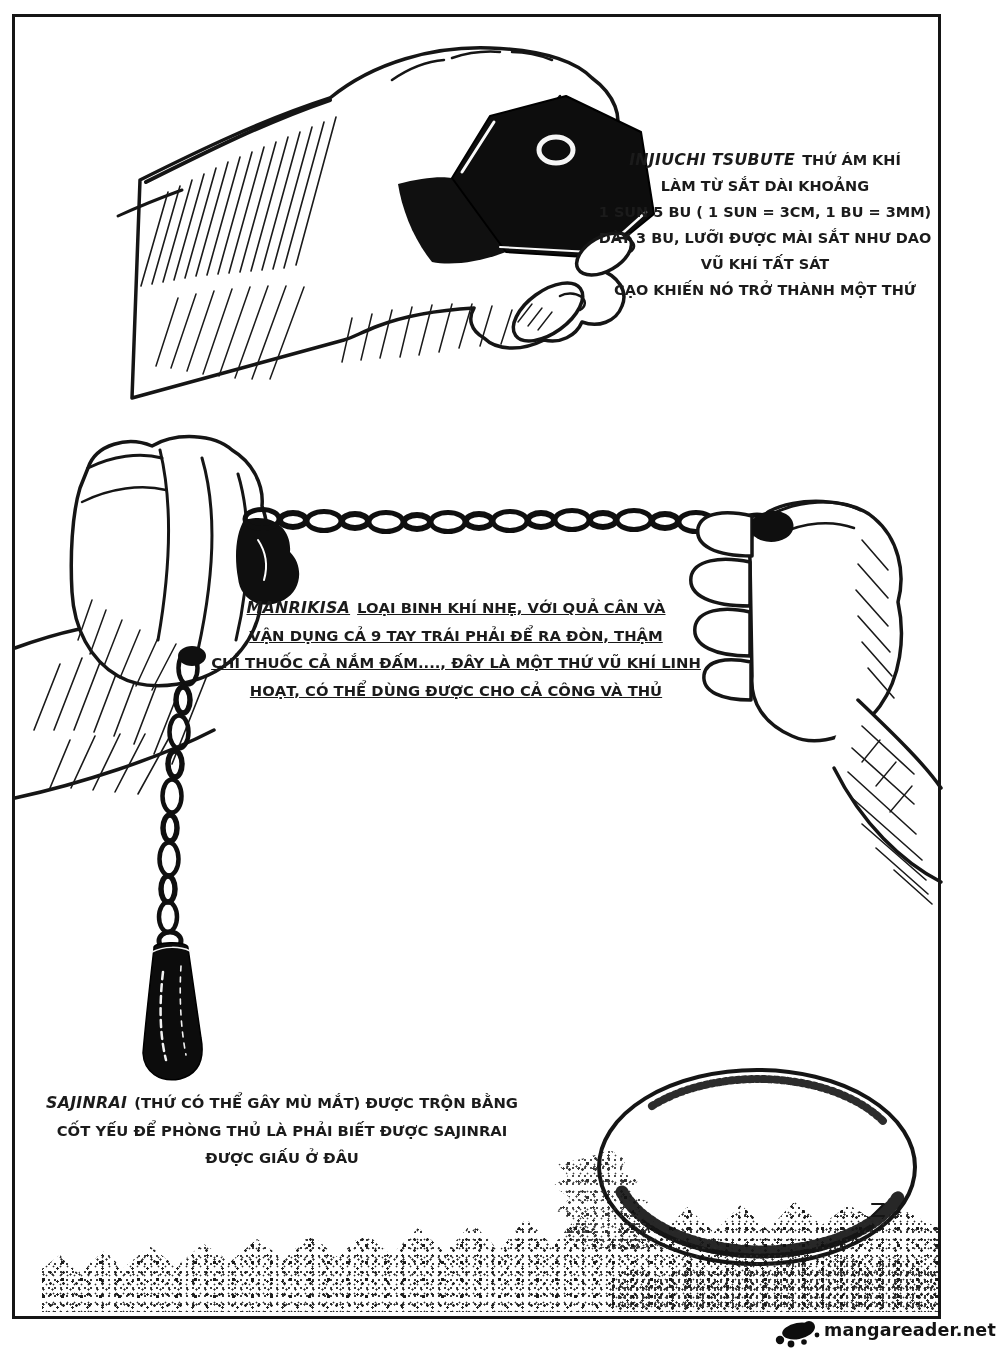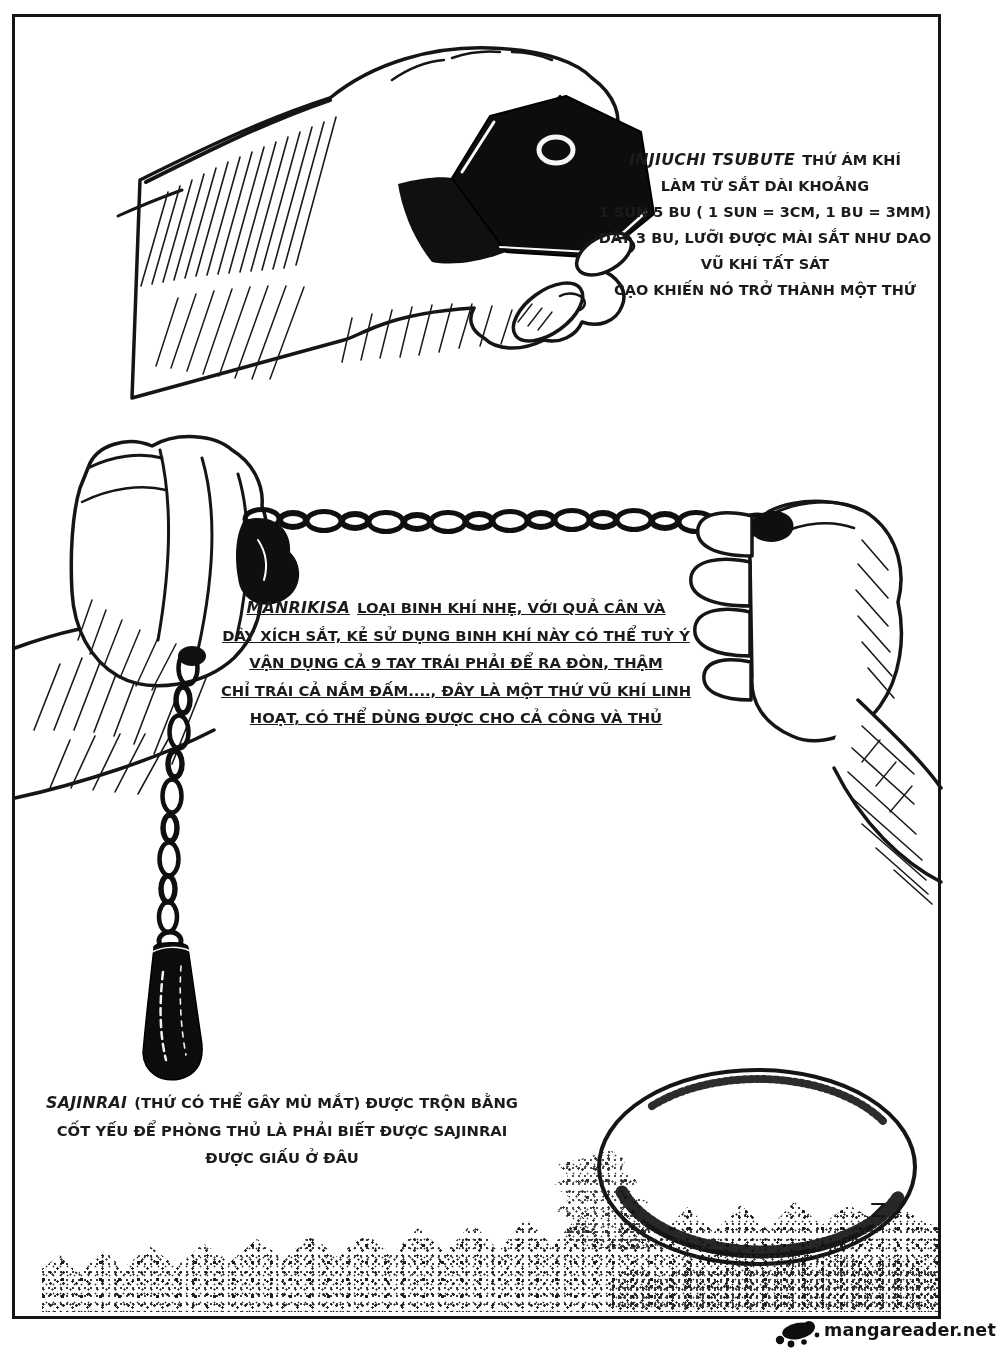--- a/index.html
+++ b/index.html
@@ -266,23 +266,22 @@
     <div class="cap-line"><span class="wname">INJIUCHI TSUBUTE</span><span>THỨ ÁM KHÍ</span></div>
     <div class="cap-line">LÀM TỪ SẮT DÀI KHOẢNG</div>
     <div class="cap-line">1 SUN 5 BU ( 1 SUN = 3CM, 1 BU = 3MM)</div>
     <div class="cap-line">DÀY 3 BU, LƯỠI ĐƯỢC MÀI SẮT NHƯ DAO</div>
     <div class="cap-line">VŨ KHÍ TẤT SÁT</div>
     <div class="cap-line">CẠO KHIẾN NÓ TRỞ THÀNH MỘT THỨ</div>
   </div>
 
   <div class="caption c2">
     <div class="cap-line"><span class="wname">MANRIKISA</span><span>LOẠI BINH KHÍ NHẸ, VỚI QUẢ CÂN VÀ</span></div>
-    <div class="cap-line">DÂY XÍCH SẮT, KẺ SỬ DỤNG BINH KHÍ NÀY CÓ THỂ TUỲ Ý</div>
     <div class="cap-line">VẬN DỤNG CẢ 9 TAY TRÁI PHẢI ĐỂ RA ĐÒN, THẬM</div>
-    <div class="cap-line">CHỈ TRÁI CẢ NẮM ĐẤM...., ĐÂY LÀ MỘT THỨ VŨ KHÍ LINH</div>
+    <div class="cap-line">CHỈ THUỐC CẢ NẮM ĐẤM...., ĐÂY LÀ MỘT THỨ VŨ KHÍ LINH</div>
     <div class="cap-line">HOẠT, CÓ THỂ DÙNG ĐƯỢC CHO CẢ CÔNG VÀ THỦ</div>
   </div>
 
   <div class="caption c3">
     <div class="cap-line"><span class="wname">SAJINRAI</span><span>(THỨ CÓ THỂ GÂY MÙ MẮT) ĐƯỢC TRỘN BẰNG</span></div>
     <div class="cap-line">CỐT YẾU ĐỂ PHÒNG THỦ LÀ PHẢI BIẾT ĐƯỢC SAJINRAI</div>
     <div class="cap-line">ĐƯỢC GIẤU Ở ĐÂU</div>
   </div>
 
   <div class="watermark">

